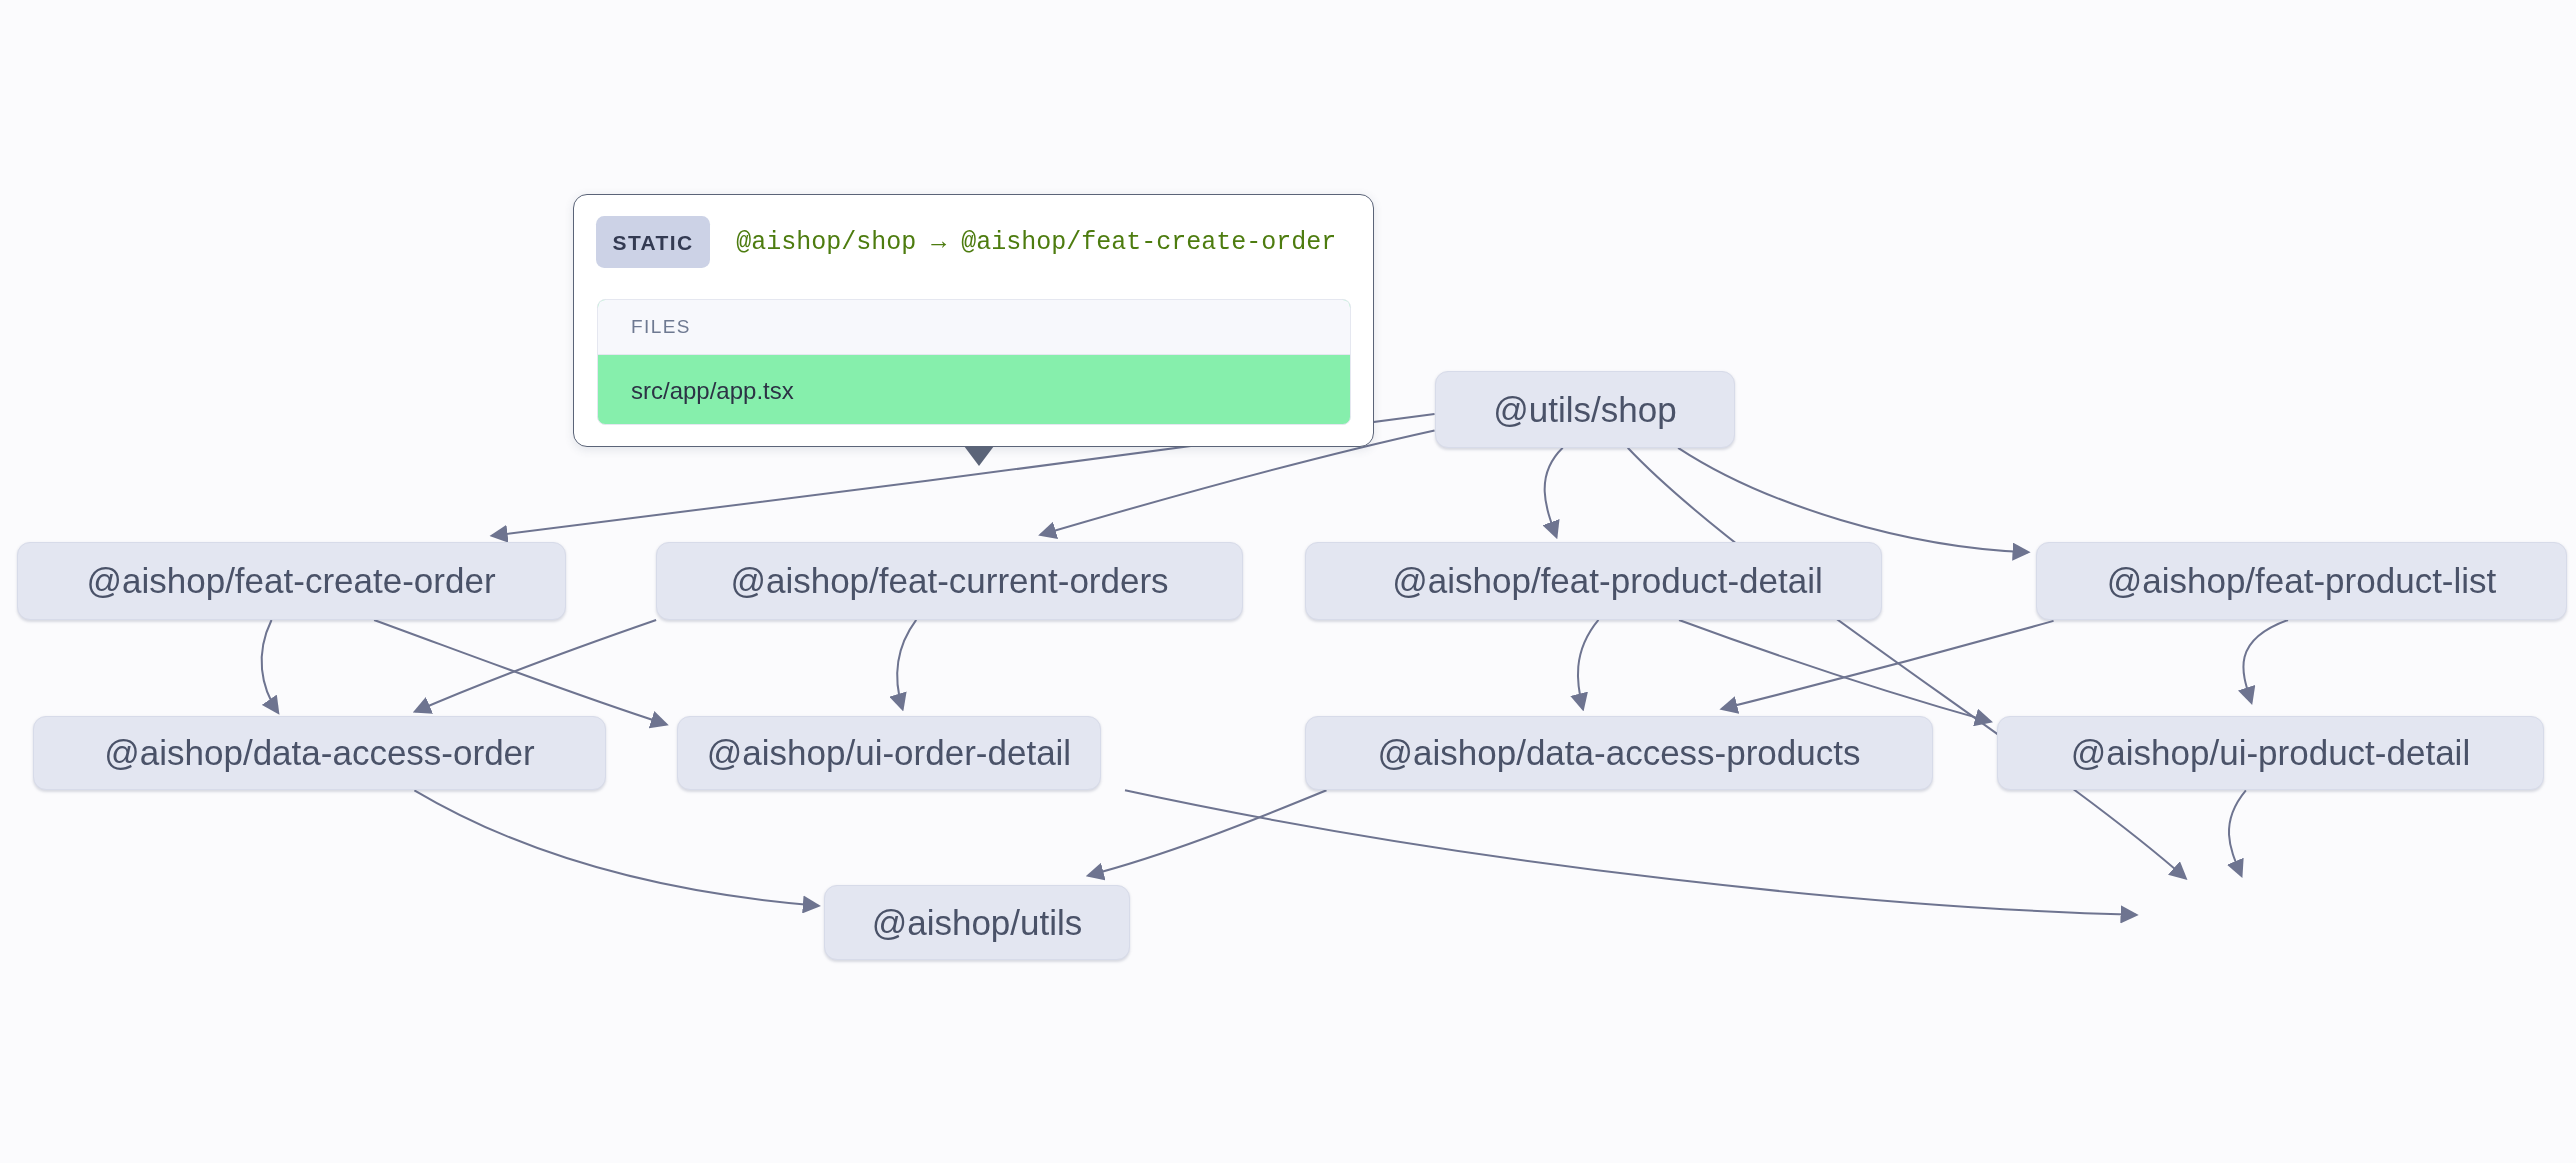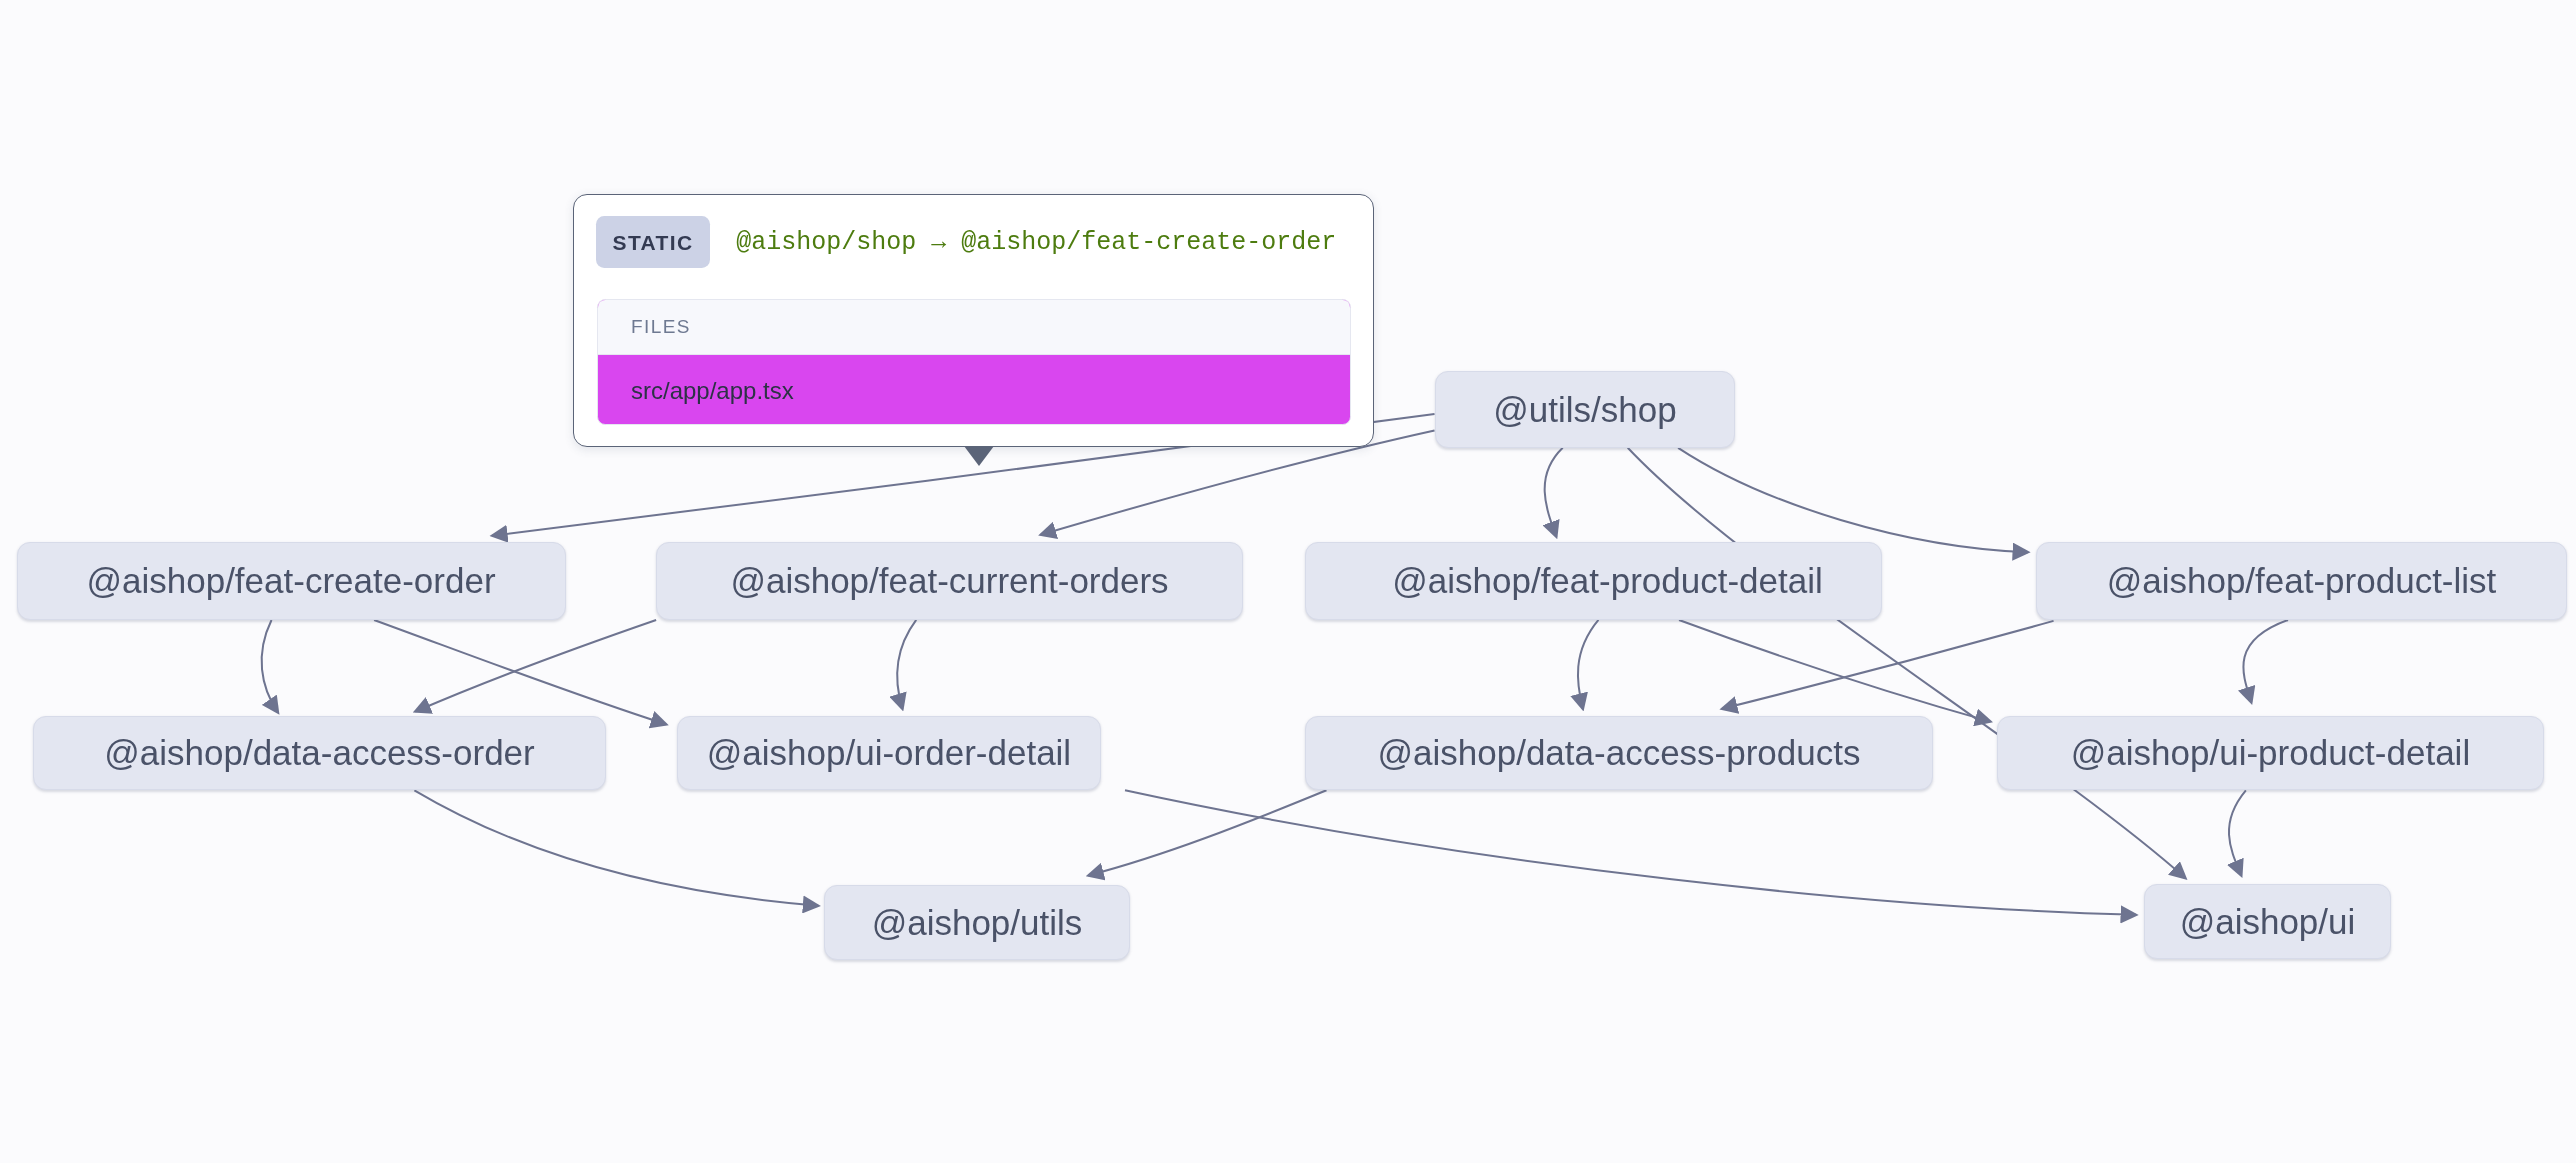--- a/index.html
+++ b/index.html
@@ -73,21 +73,21 @@
     margin-left: 26px;
     font-family: Liberation Mono, monospace;
     font-size: 25px;
     color: #4d7c0f;
     white-space: nowrap;
   }
   .tip-files-panel {
     position: absolute;
     left: 23px; top: 104px;
     width: 754px; height: 126px;
-    background: #d946ef;
+    background: #86efac;
     border: 0.9px solid #e5e7f0;
     border-radius: 8.2px;
     overflow: hidden;
     box-sizing: border-box;
   }
   .tip-files-header {
     height: 54px;
     background: #f7f8fc;
     border-bottom: 0.9px solid #e5e7f0;
     display: flex; align-items: center;
@@ -141,21 +141,20 @@
   <div class="node" style="left: 1435px; top: 371px; width: 300px; height: 77px;">@utils/shop</div>
       <div class="node" style="left: 16.5px; top: 542px; width: 549px; height: 78px;">@aishop/feat-create-order</div>
       <div class="node" style="left: 656px; top: 542px; width: 587px; height: 78px;">@aishop/feat-current-orders</div>
       <div class="node" style="left: 1305px; top: 542px; width: 577px; height: 78px; padding-left: 28px;">@aishop/feat-product-detail</div>
       <div class="node" style="left: 2036px; top: 542px; width: 531px; height: 78px;">@aishop/feat-product-list</div>
       <div class="node" style="left: 33px; top: 716px; width: 573px; height: 74px;">@aishop/data-access-order</div>
       <div class="node" style="left: 677px; top: 716px; width: 424px; height: 74px;">@aishop/ui-order-detail</div>
       <div class="node" style="left: 1305px; top: 716px; width: 628px; height: 74px;">@aishop/data-access-products</div>
       <div class="node" style="left: 1997px; top: 716px; width: 547px; height: 74px;">@aishop/ui-product-detail</div>
       <div class="node" style="left: 824px; top: 885px; width: 306px; height: 75px;">@aishop/utils</div>
-      <div class="node" style="left: 2144px; top: 884px; width: 247px; height: 75px;">@aishop/ui</div>
     </div>
 
   <div id="tooltip">
     <div class="tip-title-row">
       <span class="tip-badge">STATIC</span>
       <span class="tip-title">@aishop/shop → @aishop/feat-create-order</span>
     </div>
     <div class="tip-files-panel">
       <div class="tip-files-header">FILES</div>
       <div class="tip-file-row">src/app/app.tsx</div>

